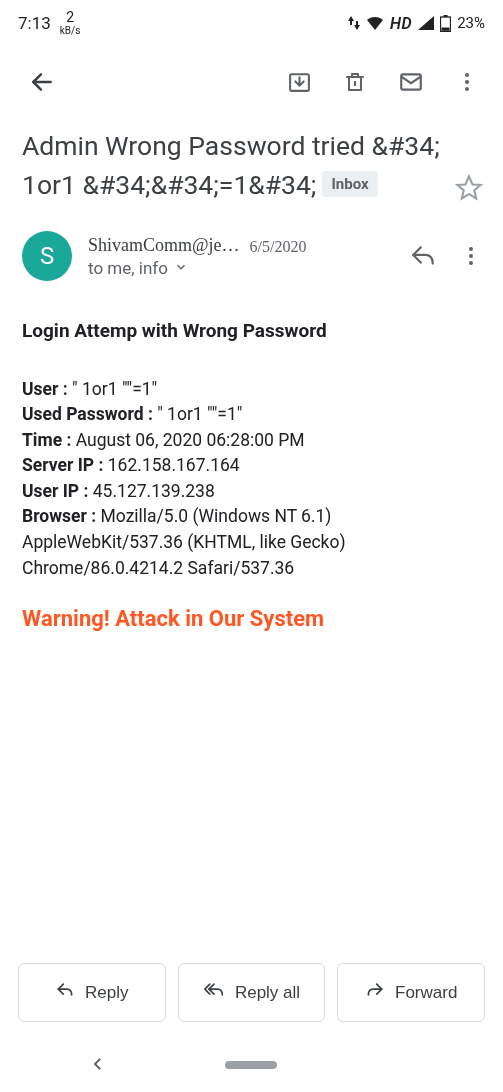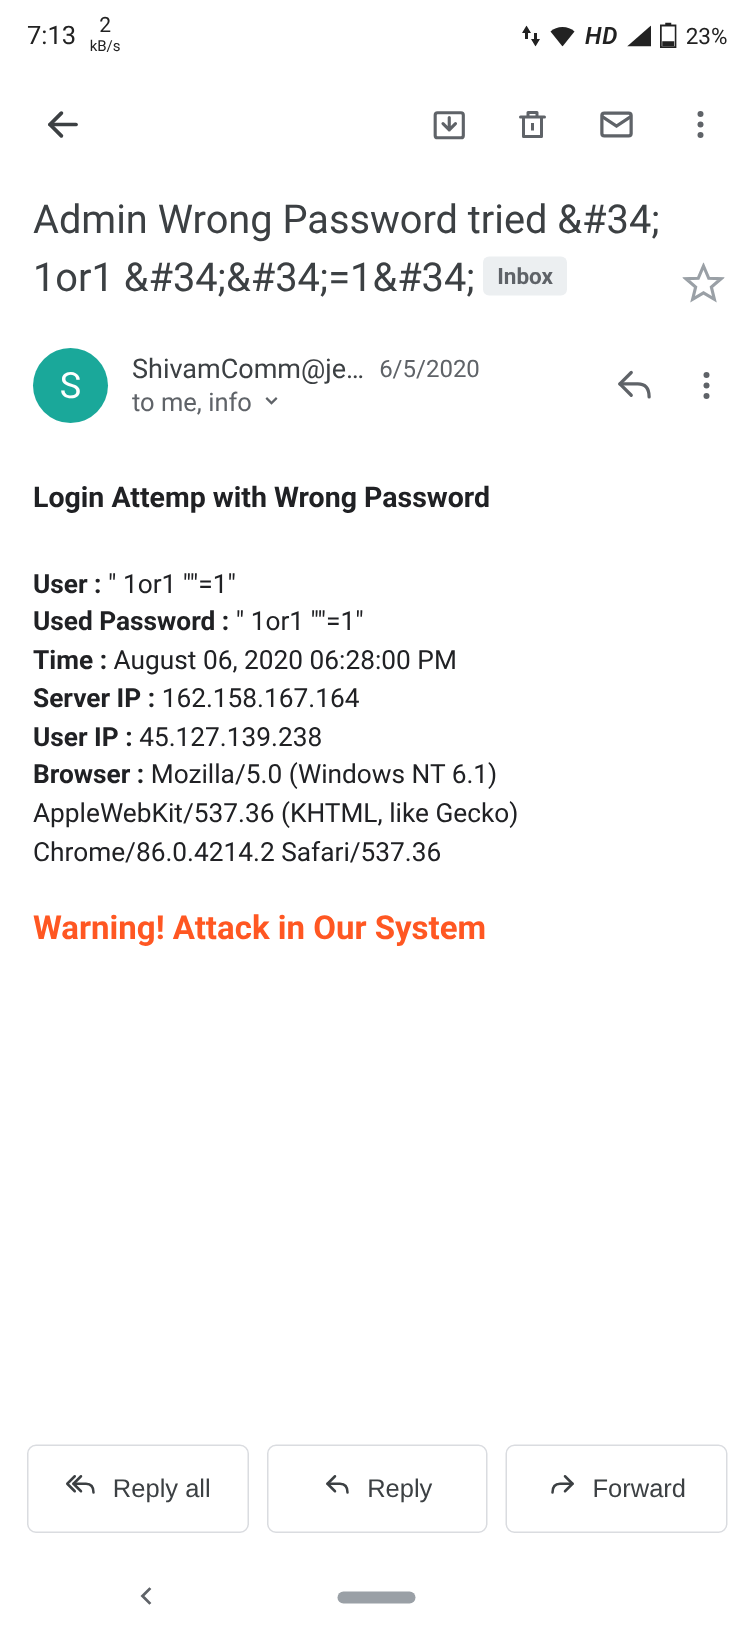--- a/index.html
+++ b/index.html
@@ -78,21 +78,21 @@
       gap: 16px;
     }
     .avatar {
       width: 50px; height: 50px; border-radius: 50%;
       background: #1aa89a;
       color: #fff;
       display:flex; align-items:center; justify-content:center;
       font-size: 24px;
     }
     .sender-info { flex: 1; display:flex; flex-direction:column; gap:2px;}
-    .sender-top { display:flex; align-items: flex-start; gap: 10px; }
+    .sender-top { display:flex; align-items: flex-end; gap: 10px; font-family: Liberation Serif, serif; }
     .sender-name { font-size: 18px; color:#3c4043; }
     .sent-date { font-size: 16px; color:#5f6368; }
     .recipients { font-size: 17px; color:#5f6368; display:flex; align-items:center; gap:6px;}
     .msg-actions { display:flex; align-items:center; }
     .msg-actions button { border:none; background:none; color:#5f6368; width:48px; height:48px; display:flex; align-items:center; justify-content:center; cursor:pointer;}
     .body {
       padding: 26px 22px 10px 22px;
       font-size: 17.5px;
       line-height: 1.46;
       color: #202124;
@@ -254,40 +254,40 @@
   <p class="kv"><b>Time :</b><span> August 06, 2020 06:28:00 PM</span></p>
   <p class="kv"><b>Server IP :</b><span> 162.158.167.164</span></p>
   <p class="kv"><b>User IP :</b><span> 45.127.139.238</span></p>
   <p class="kv"><b>Browser :</b><span> Mozilla/5.0 (Windows NT 6.1) AppleWebKit/537.36 (KHTML, like Gecko) Chrome/86.0.4214.2 Safari/537.36</span></p>
   <p class="warn">Warning! Attack in Our System</p>
 </div>
 
 <div class="reply-row">
   <button class="reply-btn">
     <span>
+      <svg width="20" height="20" viewBox="0 0 24 24" fill="none" stroke="currentColor" stroke-width="2" stroke-linecap="round" stroke-linejoin="round">
+          <polyline points="10 5 4 11 10 17"></polyline>
+          <path d="M4 11 H14 C18 11 20 13 20 18"></path>
+        </svg>
+    </span>
+    <span>Reply</span>
+  </button>
+  <button class="reply-btn">
+    <span>
       <svg width="22" height="20" viewBox="0 0 26 24" fill="none" stroke="currentColor" stroke-width="2" stroke-linecap="round" stroke-linejoin="round">
           <polyline points="8 5 2 11 8 17"></polyline>
           <polyline points="13 5 7 11 13 17"></polyline>
           <path d="M7 11 H17 C21 11 23 13 23 18"></path>
         </svg>
     </span>
     <span>Reply all</span>
   </button>
   <button class="reply-btn">
     <span>
       <svg width="20" height="20" viewBox="0 0 24 24" fill="none" stroke="currentColor" stroke-width="2" stroke-linecap="round" stroke-linejoin="round">
-          <polyline points="10 5 4 11 10 17"></polyline>
-          <path d="M4 11 H14 C18 11 20 13 20 18"></path>
-        </svg>
-    </span>
-    <span>Reply</span>
-  </button>
-  <button class="reply-btn">
-    <span>
-      <svg width="20" height="20" viewBox="0 0 24 24" fill="none" stroke="currentColor" stroke-width="2" stroke-linecap="round" stroke-linejoin="round">
           <polyline points="14 5 20 11 14 17"></polyline>
           <path d="M20 11 H10 C6 11 4 13 4 18"></path>
         </svg>
     </span>
     <span>Forward</span>
   </button>
 </div>
 
 <div class="navbar">
   <button style="border:none;background:none;">

